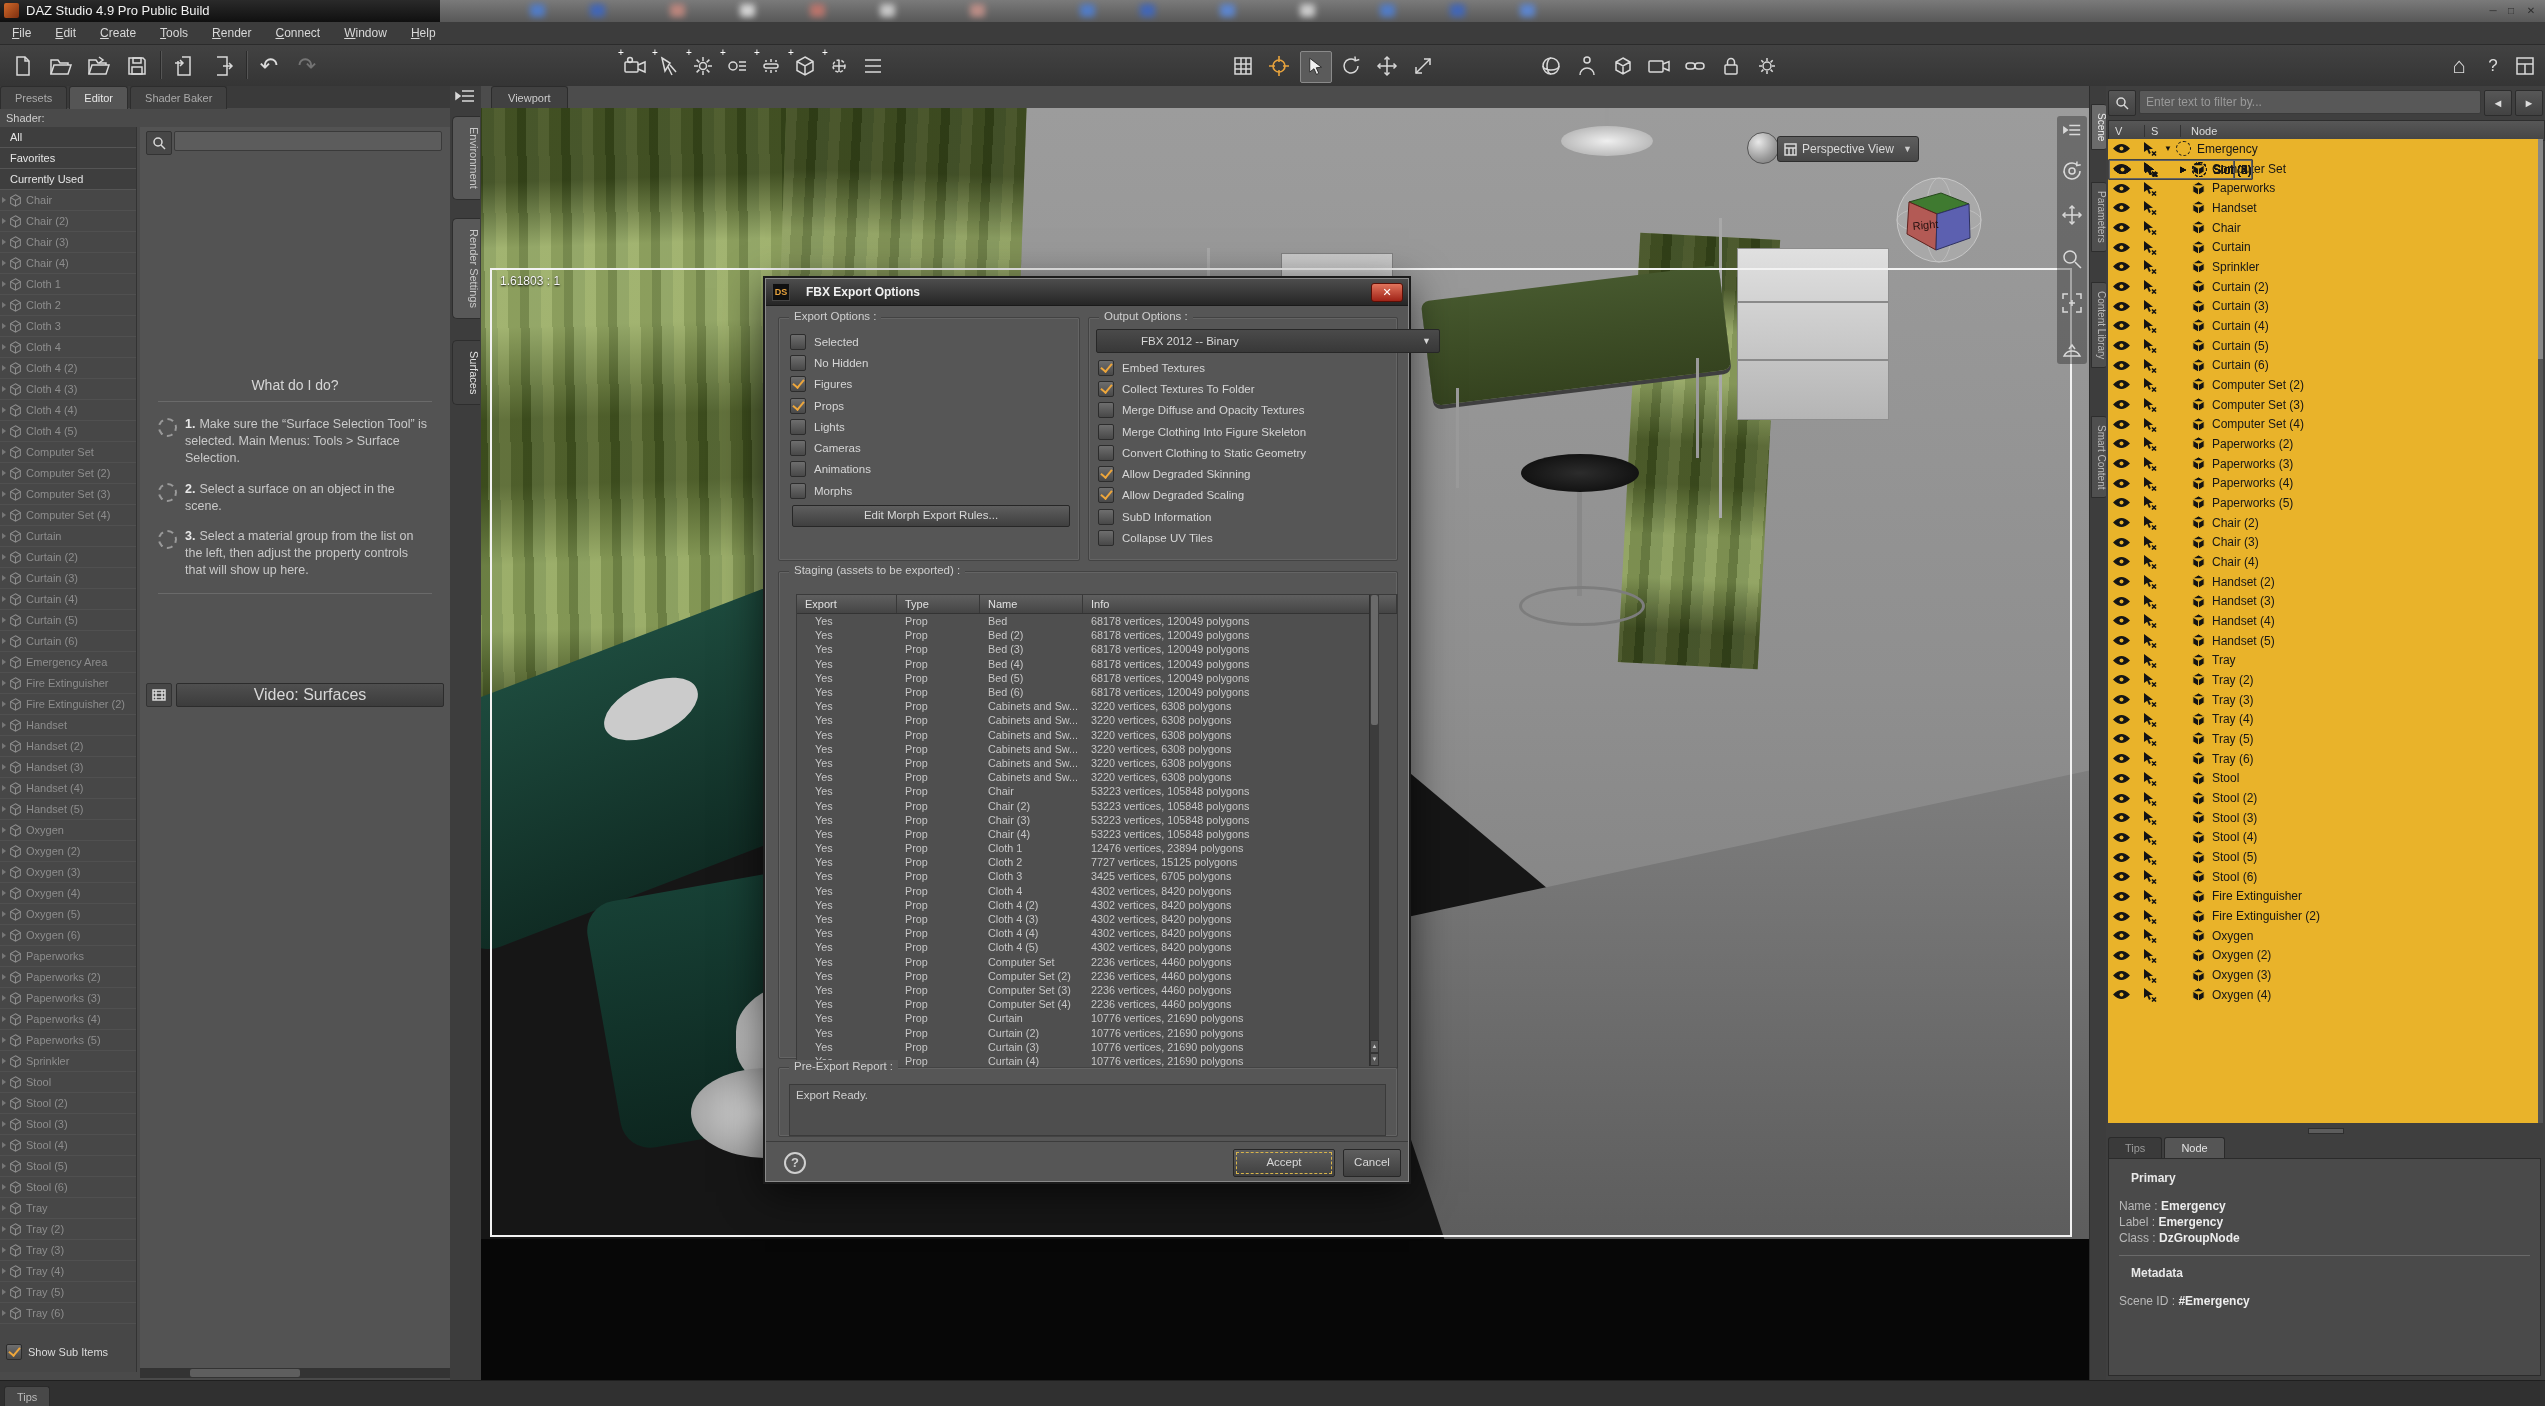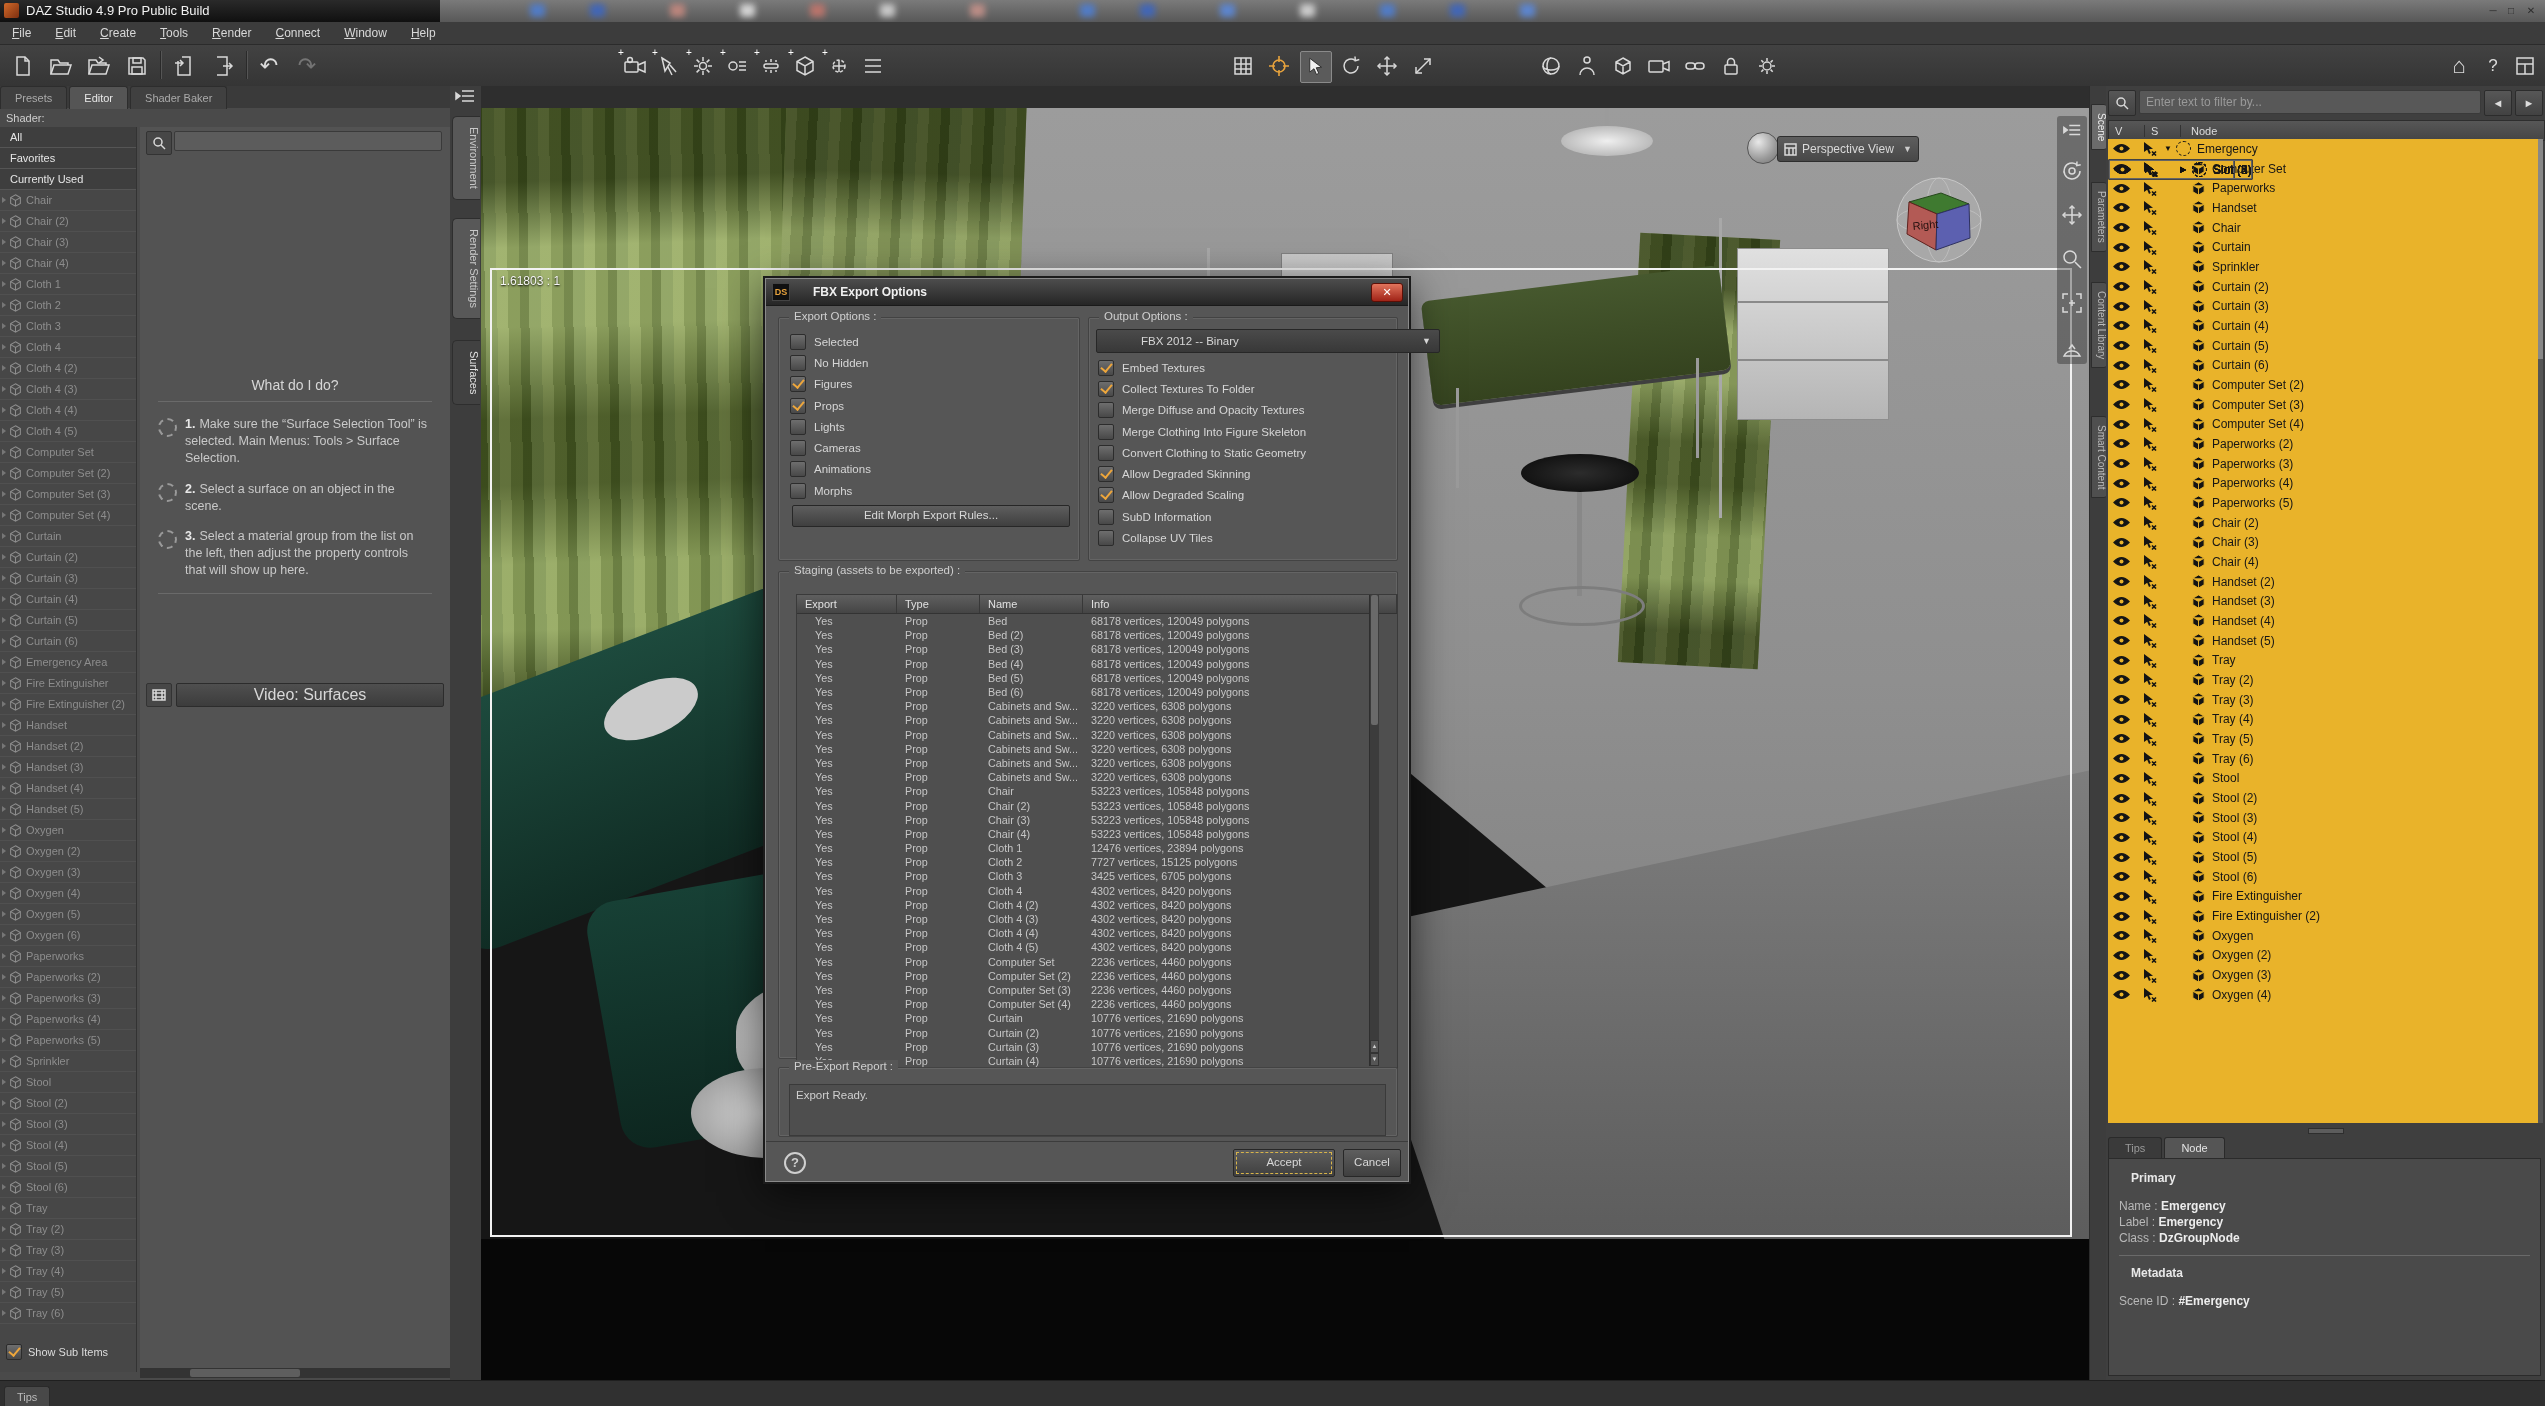--- a/index.html
+++ b/index.html
@@ -140,21 +140,21 @@
   .nirow b{color:#ededed;}
   .nodeinfo hr{border:none;border-top:1px solid #6a6a6a;margin:10px 0;}
 
   
   .bottombar{left:0;top:1380px;width:2545px;height:26px;background:#303030;border-top:1px solid #1f1f1f;}
   .tipstab{position:absolute;left:4px;top:5px;height:21px;line-height:21px;padding:0 12px;background:#484848;border:1px solid #2a2a2a;border-bottom:none;border-radius:3px 3px 0 0;color:#bbb;font-size:11px;}
 
   
   .dialog{left:765px;top:278px;width:642px;height:902px;background:#565656;border:1px solid #8a8a8a;outline:2px solid #1b1b1b;box-shadow:0 10px 40px rgba(0,0,0,.65);z-index:50;}
   .dtitle{position:absolute;left:0;top:0;width:100%;height:26px;background:linear-gradient(#4d4d4d,#262626);border-bottom:1px solid #1a1a1a;display:flex;align-items:center;}
-  .dsicon{width:16px;height:16px;margin:0 23px 0 6px;background:#101010;border:1px solid #444;color:#e8a33d;font-size:9px;font-weight:bold;text-align:center;line-height:16px;}
+  .dsicon{width:16px;height:16px;margin:0 16px 0 6px;background:#101010;border:1px solid #444;color:#e8a33d;font-size:9px;font-weight:bold;text-align:center;line-height:16px;}
   .dtitletext{color:#f0f0f0;font-size:12px;font-weight:bold;}
   .dclose{position:absolute;right:5px;top:4px;width:30px;height:17px;background:linear-gradient(#e1745c,#a02317);border:1px solid #5c0f06;border-radius:3px;color:#fff;font-size:11px;font-weight:bold;text-align:center;line-height:17px;}
   .group{position:absolute;border:1px solid #434343;box-shadow:inset 0 0 0 1px #646464;border-radius:2px;}
   .grouplabel{position:absolute;left:10px;top:-8px;background:#565656;padding:0 5px;color:#cfcfcf;font-size:11.5px;}
   .optrow{position:absolute;display:flex;align-items:center;gap:8px;color:#d6d6d6;font-size:11.5px;}
   .dbtn{background:linear-gradient(#5e5e5e,#3f3f3f);border:1px solid #272727;border-radius:2px;color:#d8d8d8;font-size:11.5px;text-align:center;}
   .dropdown{position:absolute;background:linear-gradient(#4a4a4a,#383838);border:1px solid #272727;border-radius:2px;color:#d6d6d6;font-size:11.5px;display:flex;align-items:center;padding:0 8px;}
   .dropdown .dd{margin-left:auto;font-size:9px;}
   .stable{position:absolute;left:17px;top:22px;width:600px;height:473px;border:1px solid #3a3a3a;background:#4f4f4f;overflow:hidden;}
   .sthead{display:flex;height:18px;background:linear-gradient(#5f5f5f,#454545);border-bottom:1px solid #333;color:#e0e0e0;font-size:11px;align-items:center;}
@@ -925,20 +925,23 @@
           <path d="M8 3 h12 M8 8 h12 M8 13 h12"></path>
           <path d="M2 5 l4 3 l-4 3 z" fill="#d9d9d9"></path>
         </svg>
     </div>
     <div class="vtab" style="top:30px;">Environment</div>
     <div class="vtab" style="top:132px;">Render Settings</div>
     <div class="vtab active" style="top:254px;">Surfaces</div>
   </div>
 
   <div class="abs viewport">
+    <div class="vtabbar">
+      <div class="vptab">Viewport</div>
+    </div>
     <div class="scene">
 
       <div class="floor-dark"></div>
       <div class="floor-right"></div>
       <div class="cabinet"></div>
       <div class="curtain" style="left:-20px;top:-10px;width:370px;height:660px;transform:rotate(-2deg);"></div>
       <div class="curtain" style="left:295px;top:-10px;width:240px;height:620px;transform:rotate(2deg);filter:brightness(.92);"></div>
       <div class="curtain" style="left:1148px;top:128px;width:140px;height:430px;transform:rotate(3deg);filter:brightness(.95);"></div>
       <div class="lamp-arm"></div>
       <div class="lamp"></div>

